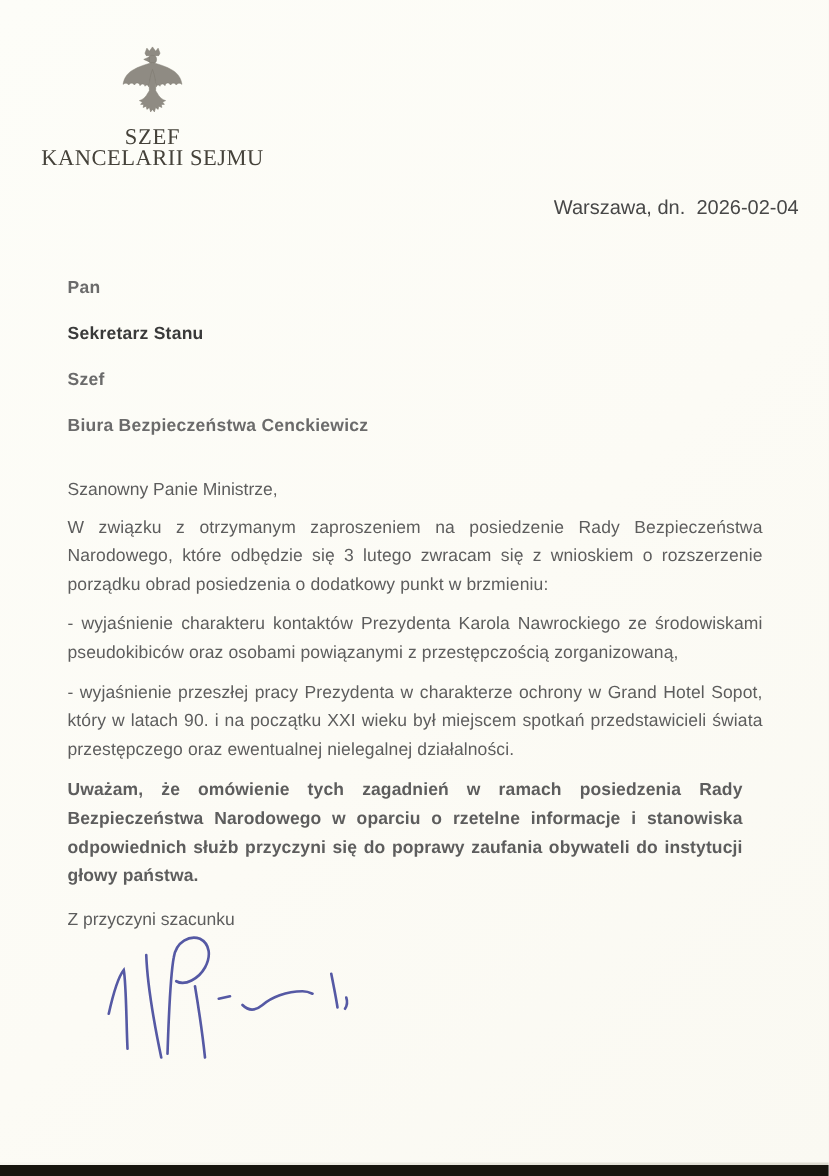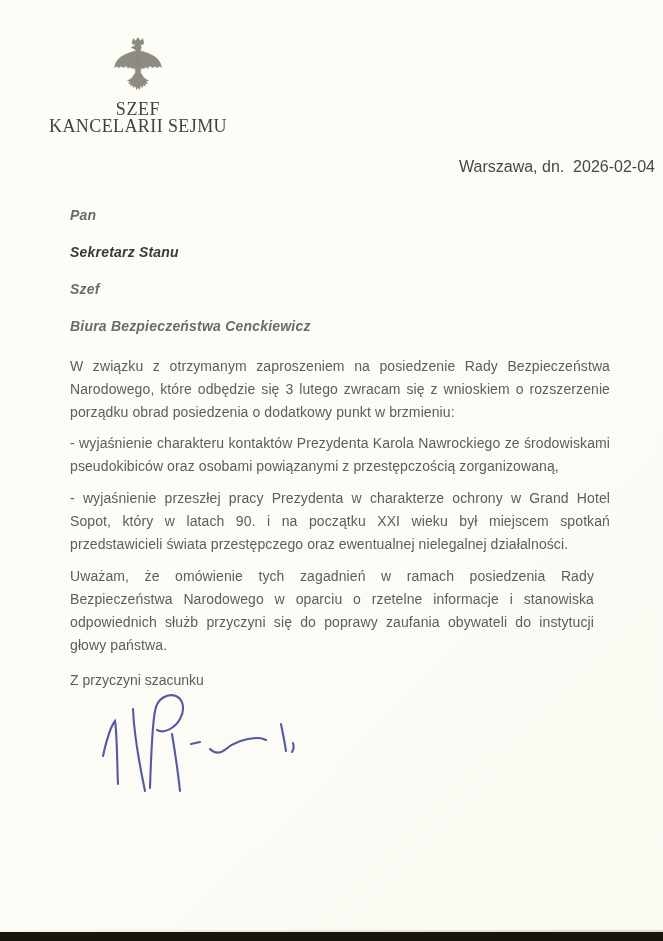--- a/index.html
+++ b/index.html
@@ -8,21 +8,20 @@
     background: #f3f2ec;
     font-family: "Liberation Sans", sans-serif;
     overflow: hidden;
   }
   .scan-page {
     position: relative;
     width: 663px; height: 941px;
     background: linear-gradient(135deg, #fdfdf8 0%, #fcfbf5 55%, #faf9f2 100%);
     box-sizing: border-box;
     overflow: hidden;
-    padding-left: 16px;
   }
   .letter { padding-top: 37px; }
 
   
   .letterhead {
     width: 224px;
     margin-left: 10px;
     text-align: center;
     color: #45423a;
   }
@@ -45,21 +44,21 @@
     margin-top: 24px;
     margin-left: 443px;
     font-size: 16px; line-height: 16px;
     color: #474747;
     white-space: pre;
   }
 
   
   .content { margin: 0 53px 0 54px; color: #5d5d5d; }
 
-  .recipient { margin-top: 32px; font-style: italic; }
+  .recipient { margin-top: 46px; }
   .recipient-line {
     margin: 0 0 21px 0;
     font-size: 14px; line-height: 16px;
     font-weight: bold;
     color: #6b6b6b;
     letter-spacing: 0.2px;
   }
   .recipient-line.emphatic { color: #3a3a3a; }
 
   .salutation {
@@ -67,21 +66,21 @@
     font-size: 14px; line-height: 23px;
   }
   .para {
     font-size: 14px; line-height: 23px;
     text-align: justify;
     letter-spacing: 0.1px;
   }
   .para-1 { margin: 7px 0 0 0; }
   .para-2 { margin: 8px 0 0 0; }
   .para-3 { margin: 9px 0 0 0; }
-  .para-4 { margin: 9px 16px 0 0; }
+  .para-4 { margin: 9px 16px 0 0; font-weight: bold; }
   .closing {
     margin: 12px 0 0 0;
     font-size: 14px; line-height: 23px;
   }
 
   .signature-wrap { margin: 0 0 0 30px; height: 104px; }
 
   .scan-shadow-line {
     position: absolute; left: 0; right: 0; bottom: 9px;
     height: 2px;
@@ -119,20 +118,21 @@
 
     <div class="content">
 
       <div class="recipient">
         <p class="recipient-line">Pan</p>
         <p class="recipient-line emphatic">Sekretarz Stanu</p>
         <p class="recipient-line">Szef</p>
         <p class="recipient-line">Biura Bezpieczeństwa Cenckiewicz</p>
       </div>
 
+      <p class="salutation">Szanowny Panie Ministrze,</p>
 
       <p class="para para-1">W związku z otrzymanym zaproszeniem na posiedzenie Rady Bezpieczeństwa Narodowego, które odbędzie się 3 lutego zwracam się z wnioskiem o rozszerzenie porządku obrad posiedzenia o dodatkowy punkt w brzmieniu:</p>
       <p class="para para-2">- wyjaśnienie charakteru kontaktów Prezydenta Karola Nawrockiego ze środowiskami pseudokibiców oraz osobami powiązanymi z przestępczością zorganizowaną,</p>
       <p class="para para-3">- wyjaśnienie przeszłej pracy Prezydenta w charakterze ochrony w Grand Hotel Sopot, który w latach 90. i na początku XXI wieku był miejscem spotkań przedstawicieli świata przestępczego oraz ewentualnej nielegalnej działalności.</p>
       <p class="para para-4">Uważam, że omówienie tych zagadnień w ramach posiedzenia Rady Bezpieczeństwa Narodowego w oparciu o rzetelne informacje i stanowiska odpowiednich służb przyczyni się do poprawy zaufania obywateli do instytucji głowy państwa.</p>
 
       <p class="closing">Z przyczyni szacunku</p>
 
       <div class="signature-wrap">
         <svg width="200" height="104" viewBox="0 0 200 104" aria-hidden="true">

